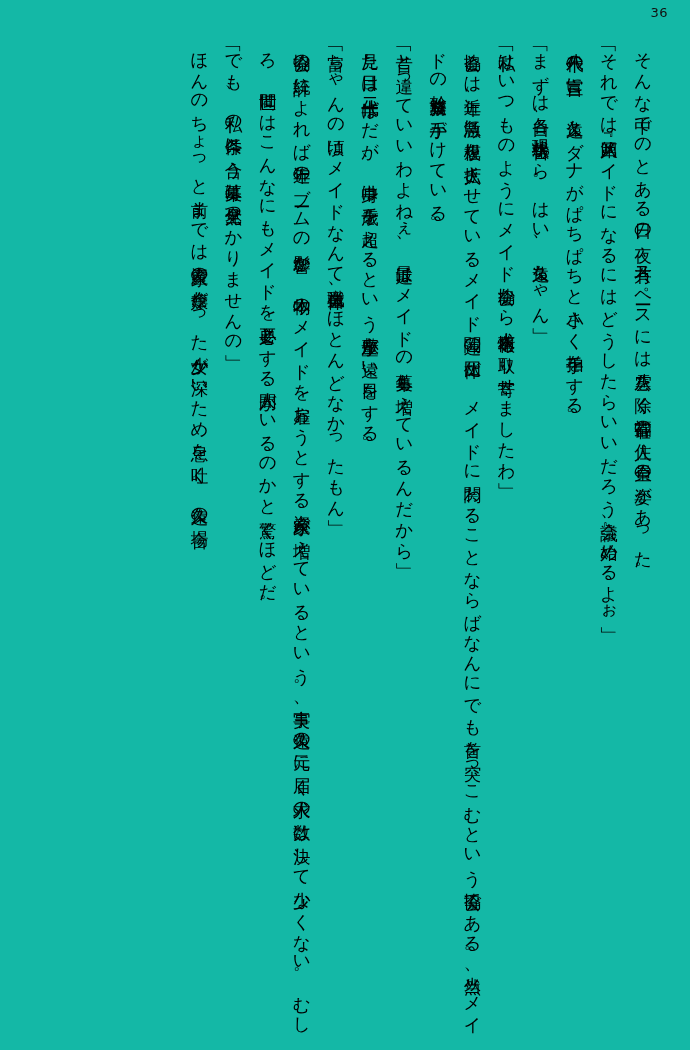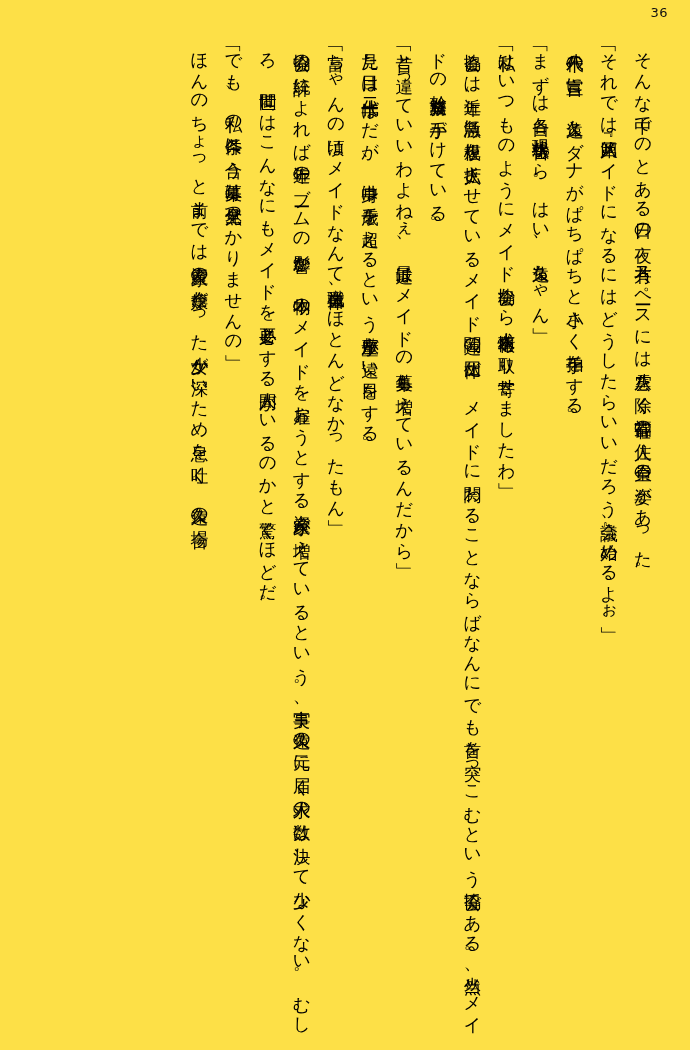--- a/index.html
+++ b/index.html
@@ -11,21 +11,21 @@
     width: 690px;
     height: 1050px;
     overflow: hidden;
     font-family: "DejaVu Serif", "Liberation Serif", serif;
     color: #000000;
   }
   #page {
     position: relative;
     width: 690px;
     height: 1050px;
-    background: #fde047;
+    background: #14b8a6;
     box-sizing: border-box;
   }
   
   #page-number {
     position: absolute;
     top: 6px;
     right: 22px;
     font-size: 13px;
     line-height: 1;
     letter-spacing: 0.5px;

